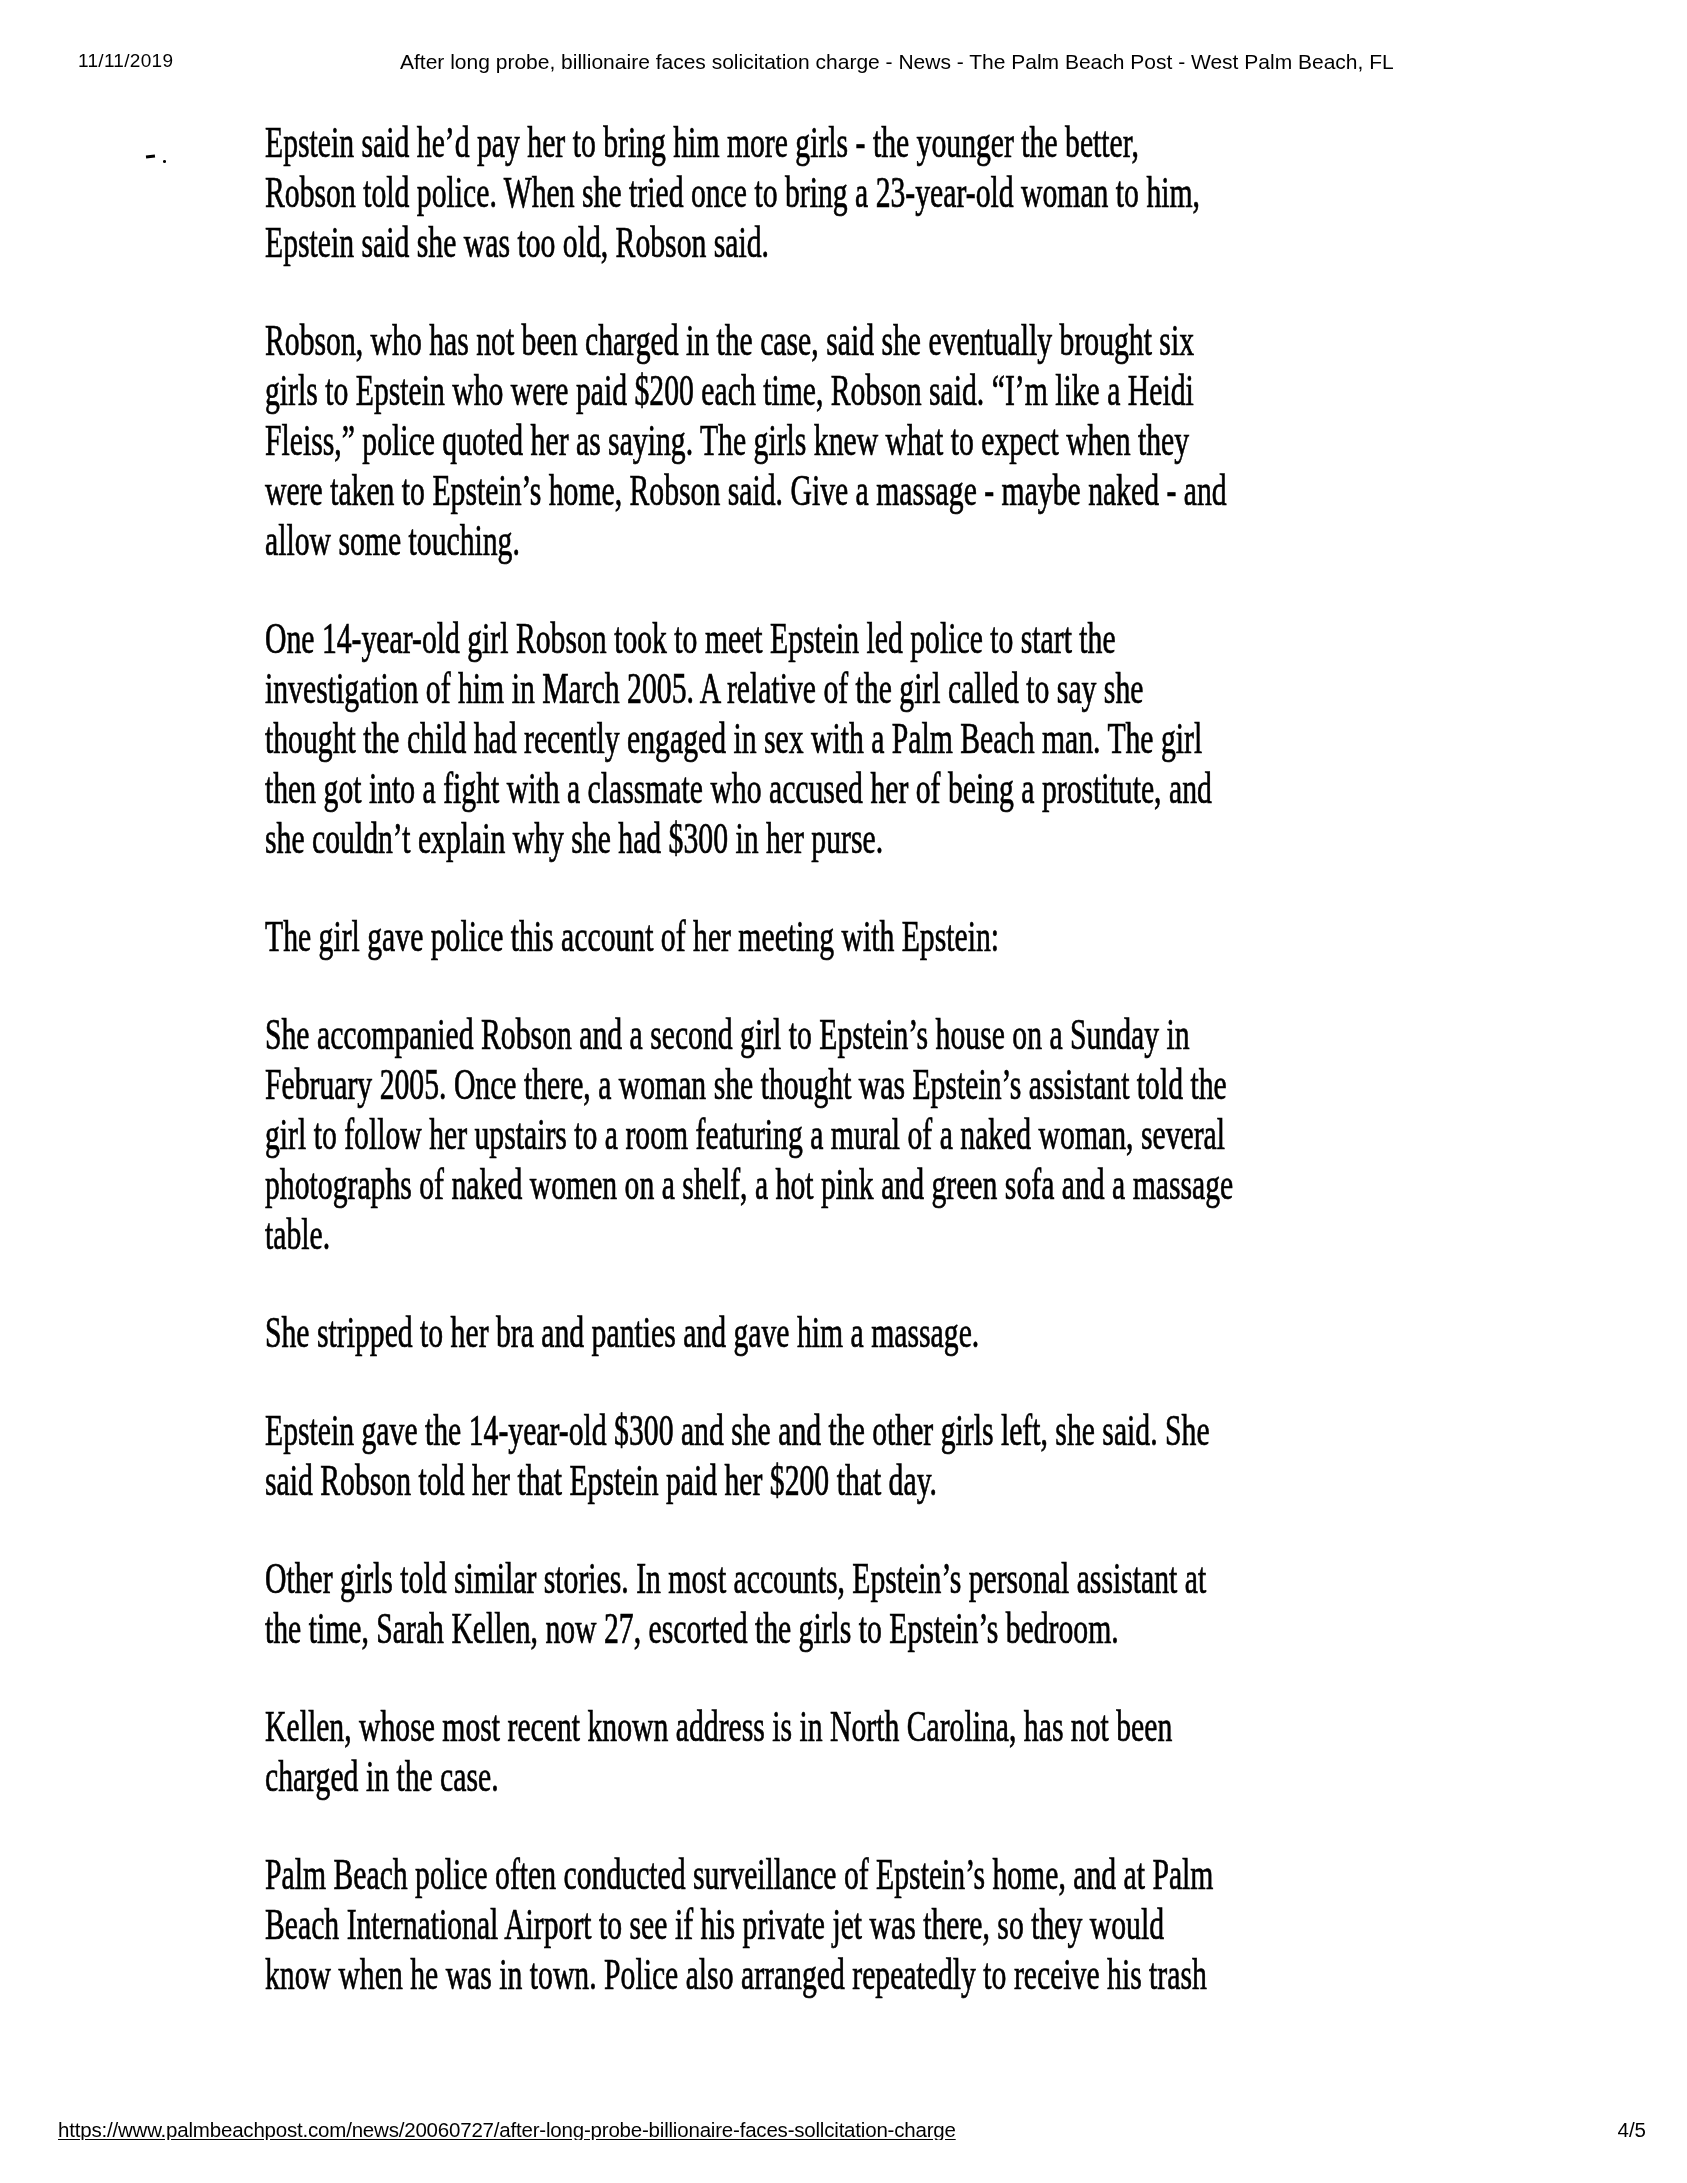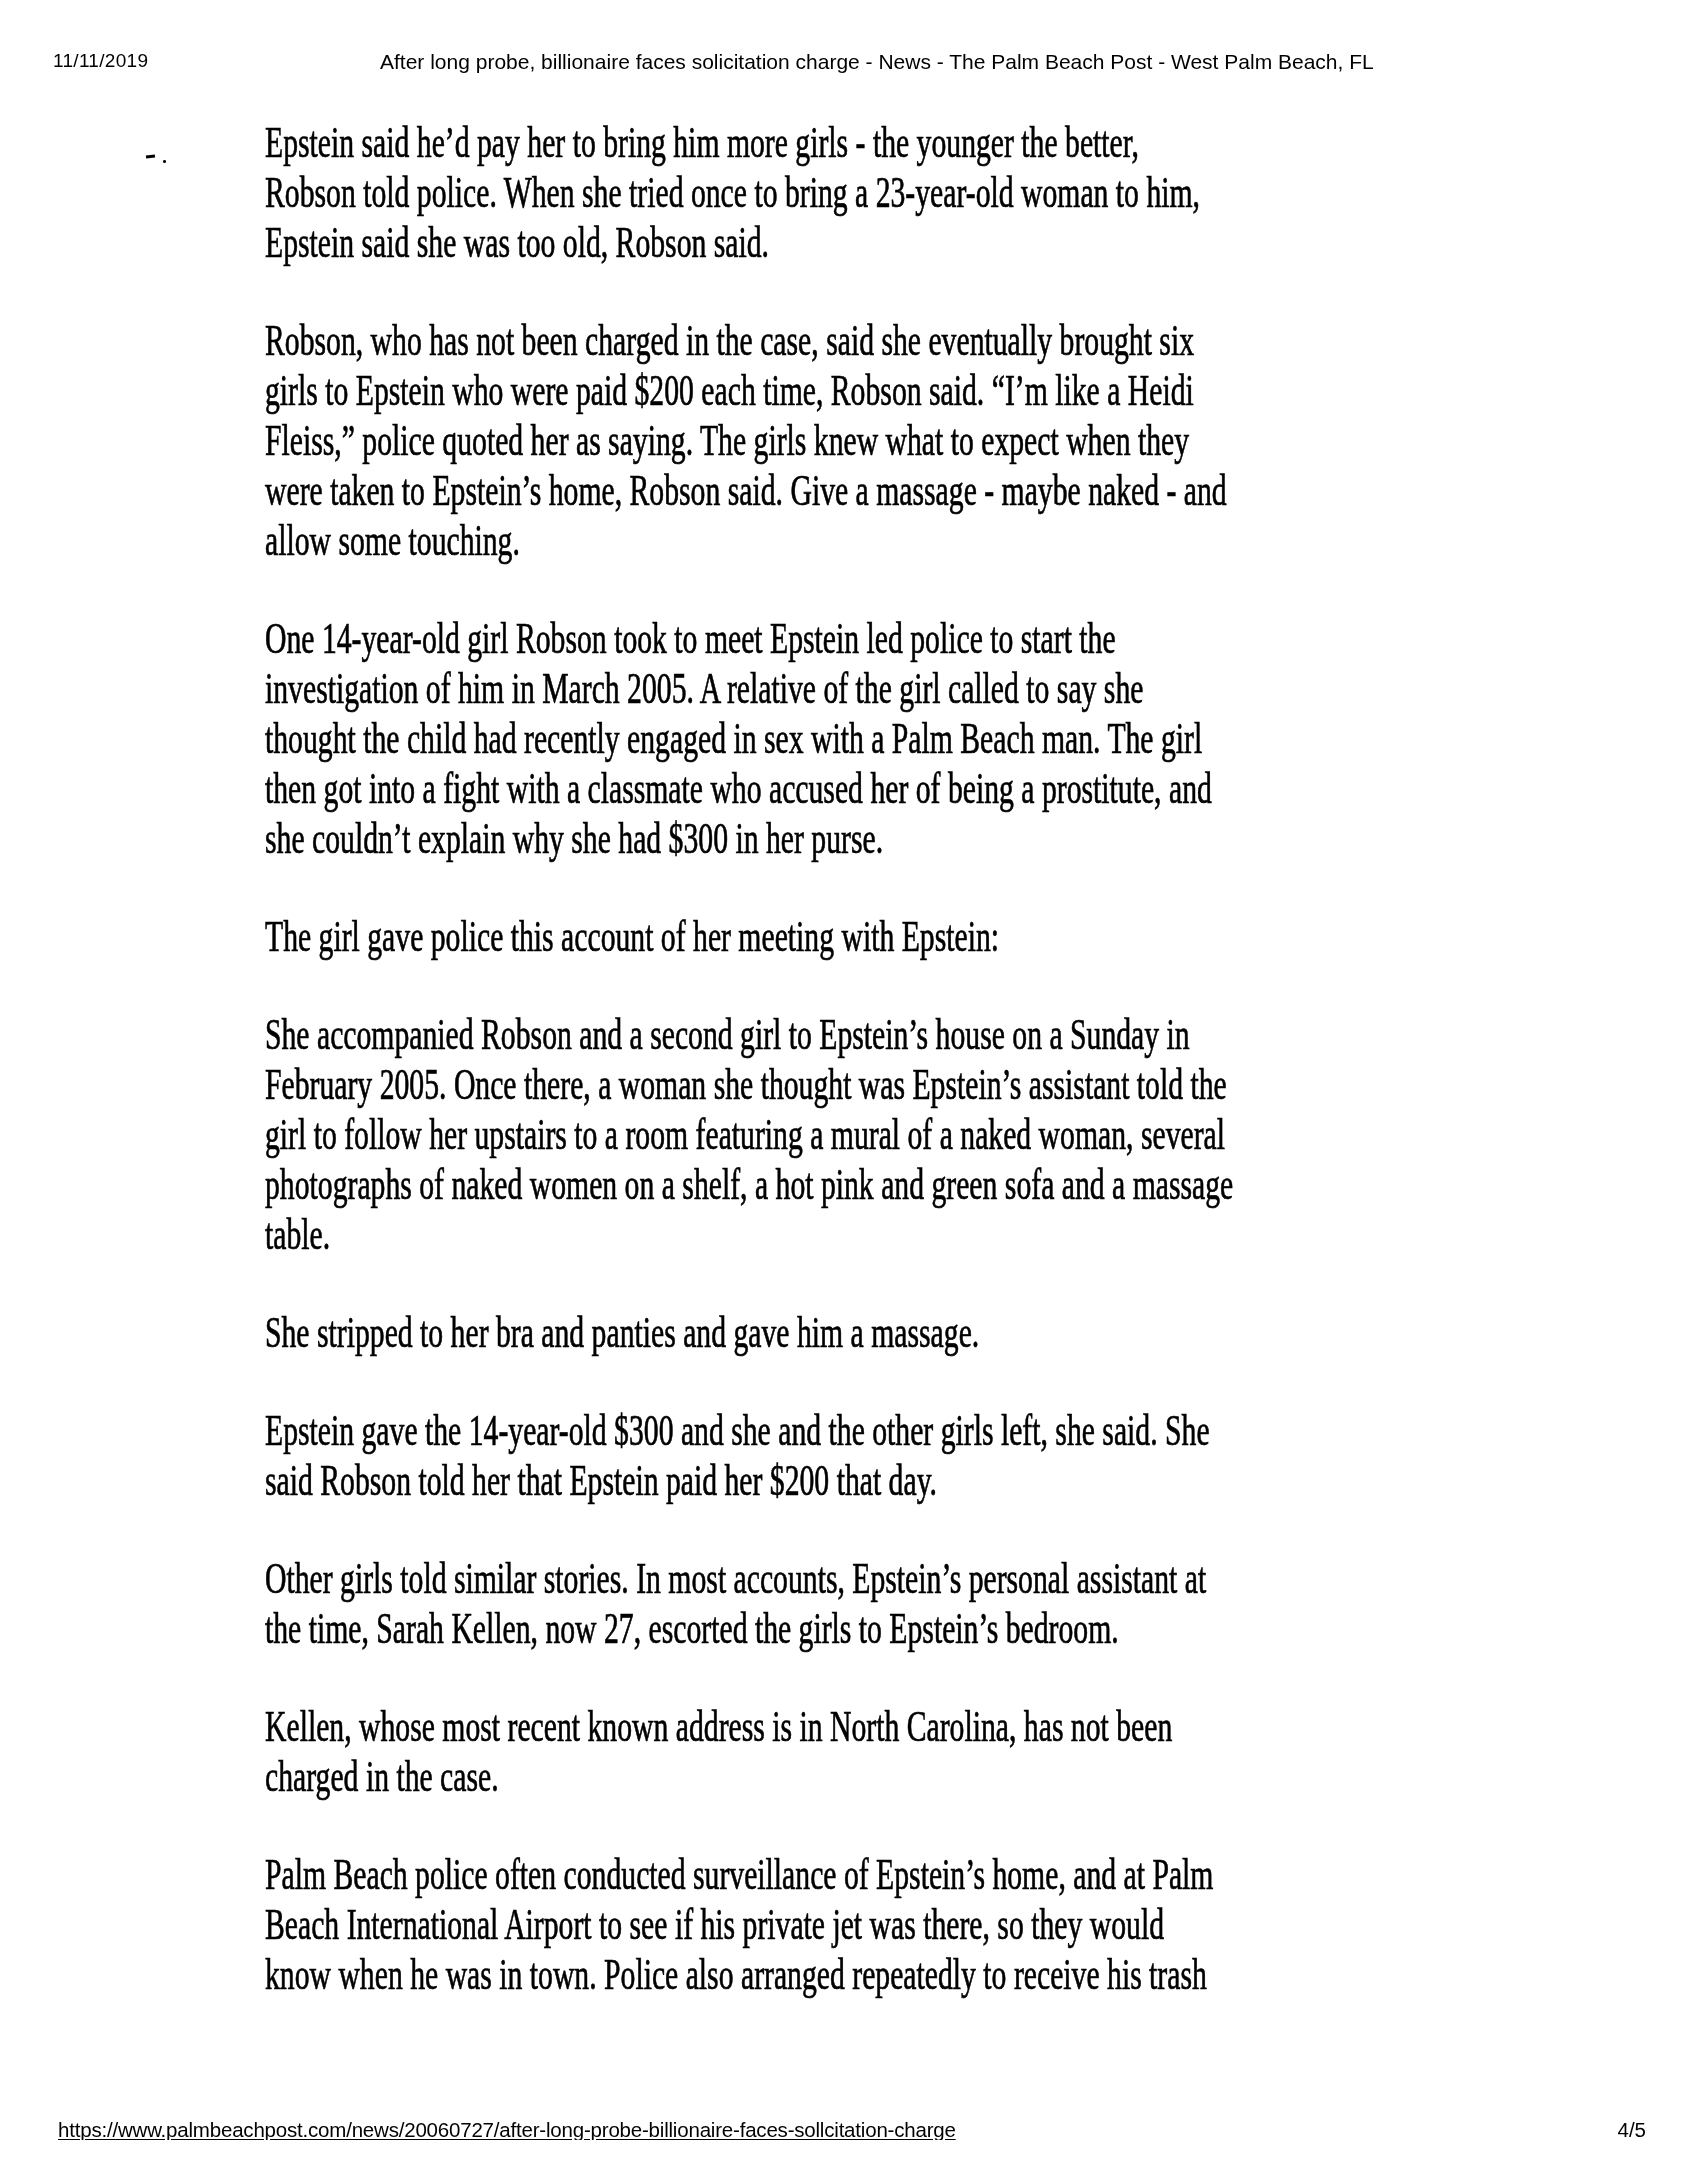--- a/index.html
+++ b/index.html
@@ -11,30 +11,30 @@
     position: relative;
     width: 1687px;
     height: 2183px;
     overflow: hidden;
     color: #000;
   }
 
   
   .header-date {
     position: absolute;
-    left: 53px;
+    left: 78px;
     top: 50px;
     font: 19px/22.5px "Liberation Sans", sans-serif;
     letter-spacing: 0.3px;
     clip-path: inset(14% 0 0 0); 
     white-space: nowrap;
   }
   .header-title {
     position: absolute;
-    left: 380px;
+    left: 400px;
     top: 50px;
     font: 21px/24px "Liberation Sans", sans-serif;
     clip-path: inset(12% 0 0 0);
     white-space: nowrap;
   }
 
   
   .article {
     position: absolute;
     left: 265px;

